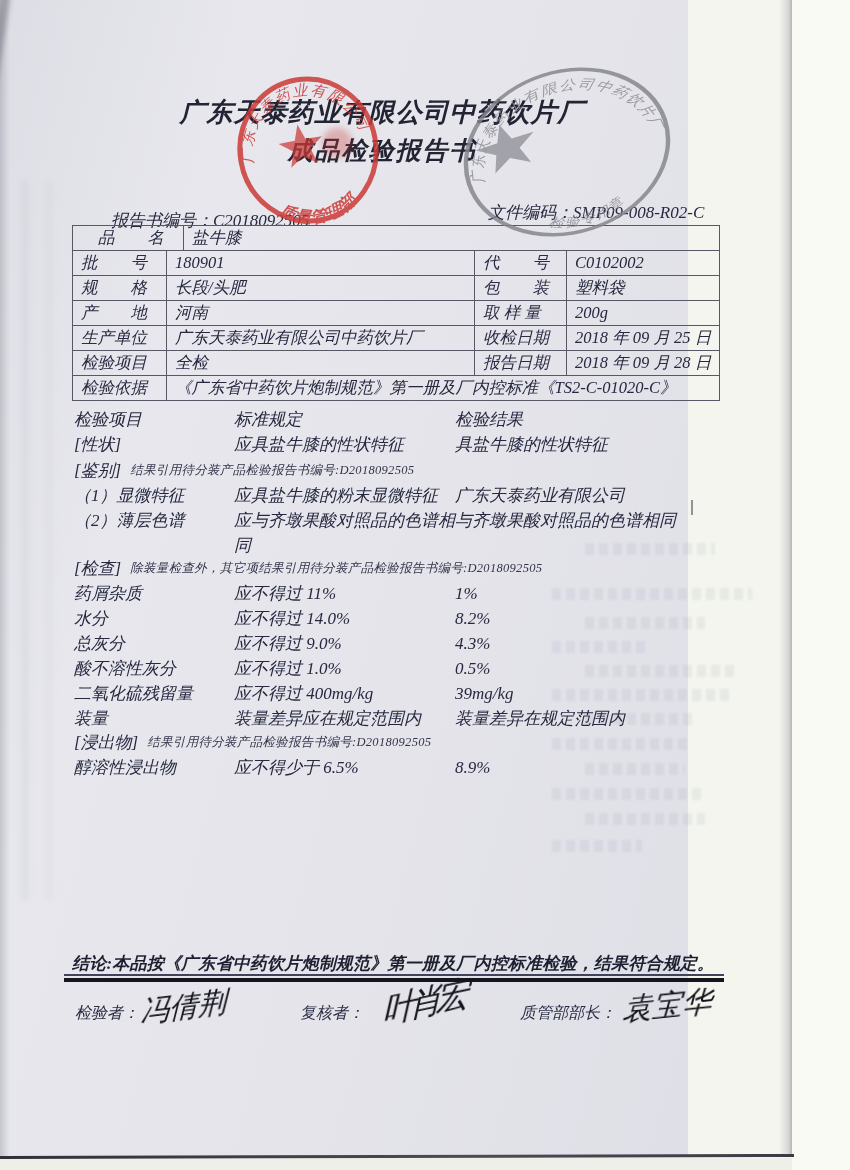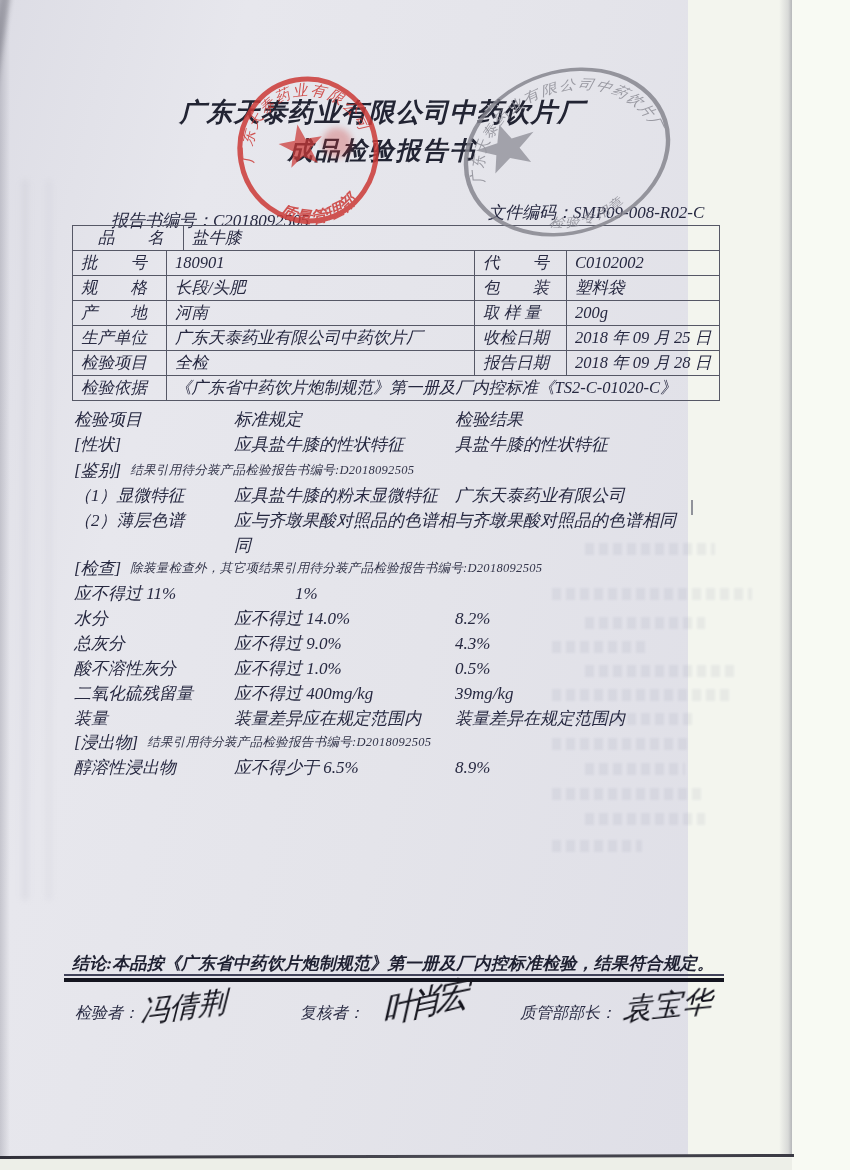--- a/index.html
+++ b/index.html
@@ -159,20 +159,21 @@
     <span class="tl-spec">应与齐墩果酸对照品的色谱相同</span>
     <span class="tl-result" style="width:225px">与齐墩果酸对照品的色谱相同</span>
   </div>
 
   <div class="tline note" style="top:556px">
     <span class="tl-item">[检查]</span>
     <span class="tl-note">除装量检查外，其它项结果引用待分装产品检验报告书编号:D2018092505</span>
   </div>
 
   <div class="tline" style="top:581px">
+    <span class="tl-item">药屑杂质</span>
     <span class="tl-spec">应不得过 11%</span>
     <span class="tl-result">1%</span>
   </div>
 
   <div class="tline" style="top:606px">
     <span class="tl-item">水分</span>
     <span class="tl-spec">应不得过 14.0%</span>
     <span class="tl-result">8.2%</span>
   </div>
 

